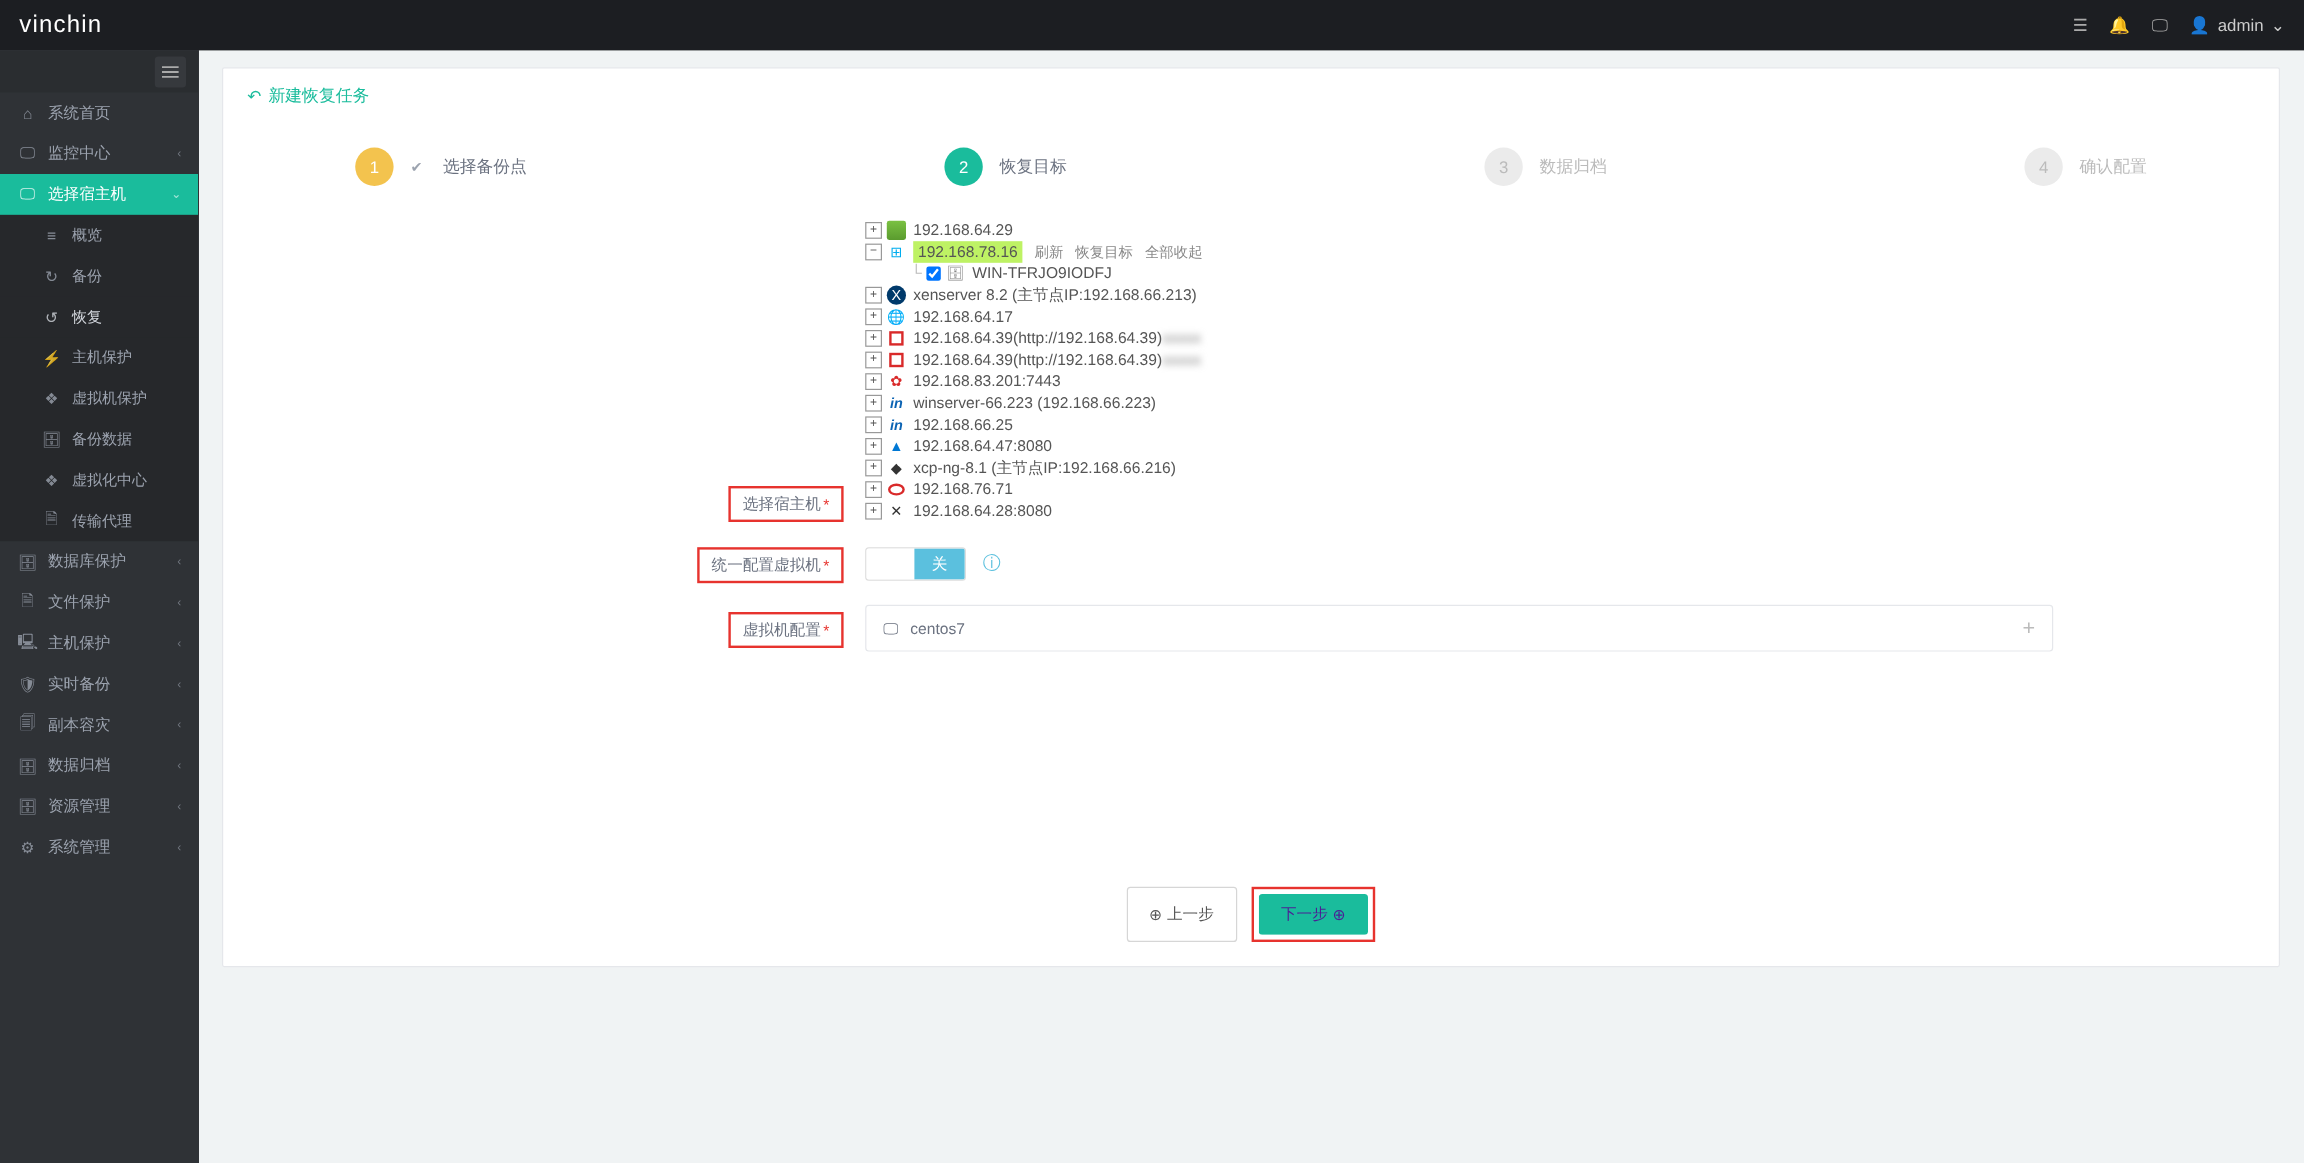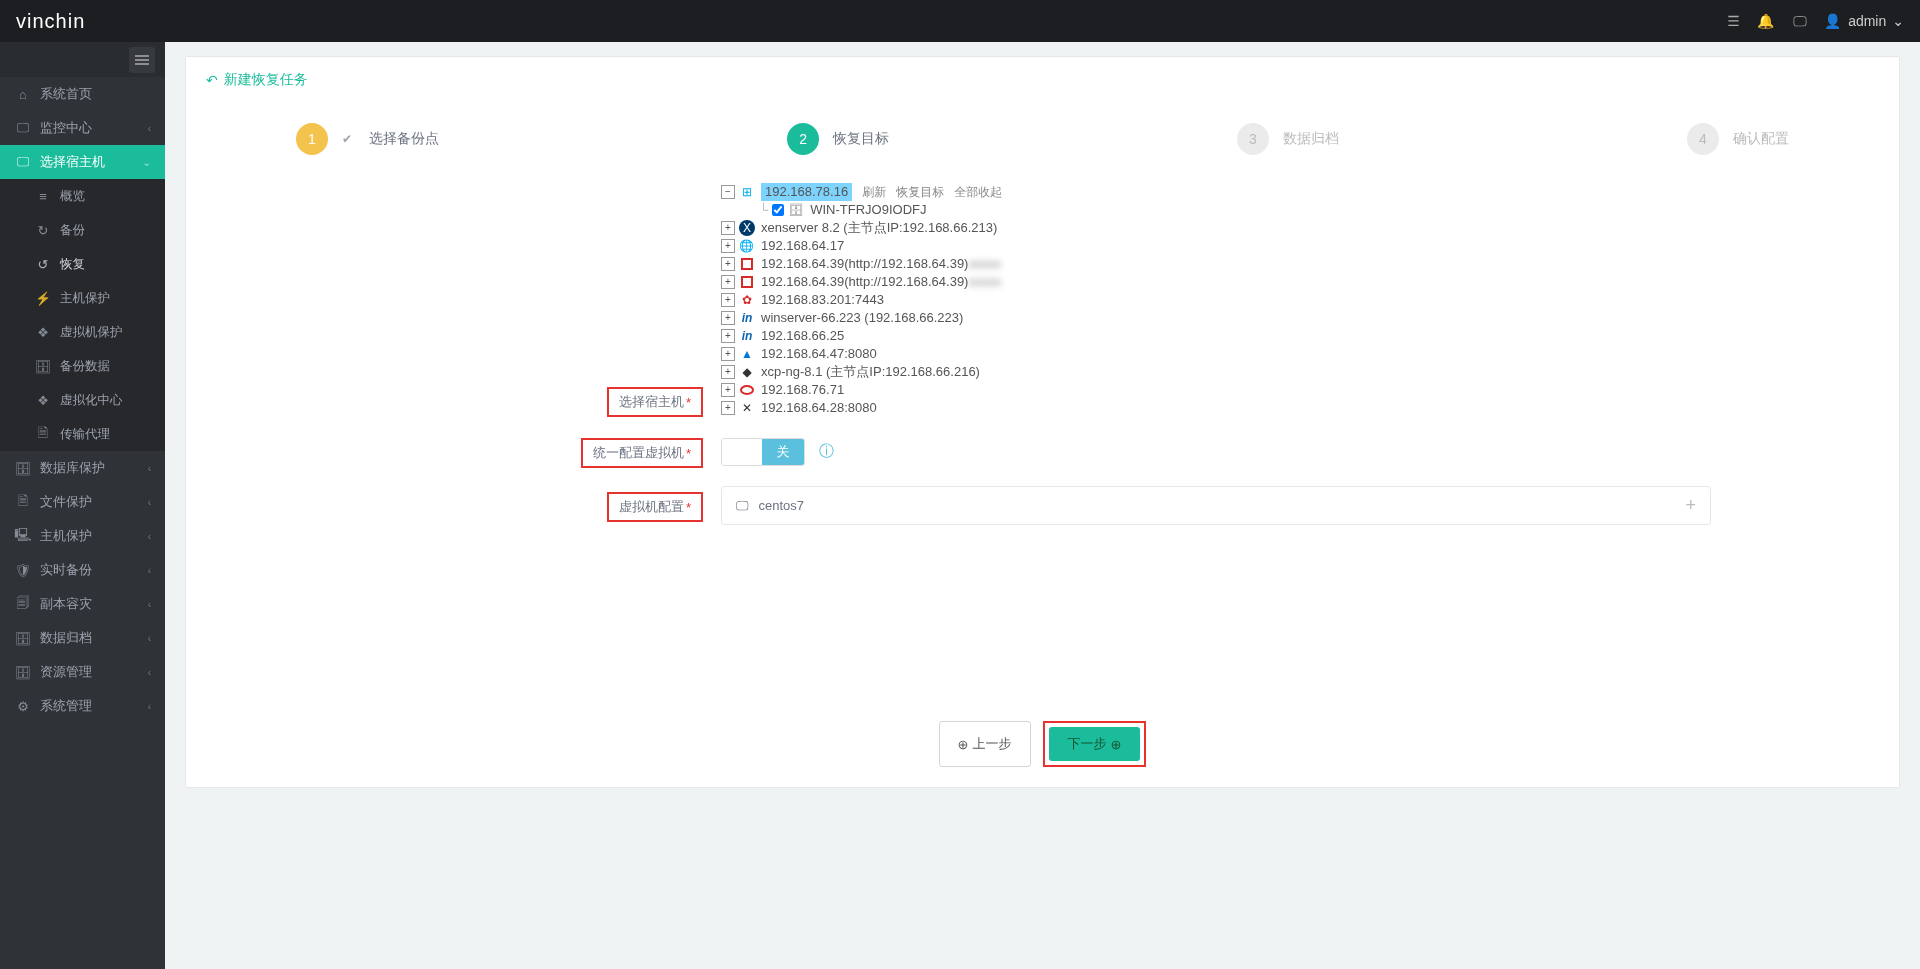--- a/index.html
+++ b/index.html
@@ -53,21 +53,21 @@
 
 
 .tree { font-size: 13px; color: #555; }
 .tree-node { display: flex; align-items: center; height: 18px; line-height: 18px; margin-bottom: 0; white-space: nowrap; }
 .tree-node .expander { width: 14px; height: 14px; border: 1px solid #999; display: inline-flex; align-items: center; justify-content: center; font-size: 10px; margin-right: 4px; cursor: pointer; line-height: 1; color: #555; background: #fff; }
 .tree-node.expanded .expander::before { content: "−"; }
 .tree-node.collapsed .expander::before { content: "+"; }
 .tree-node .ticon { width: 16px; height: 16px; margin-right: 4px; display: inline-flex; align-items: center; justify-content: center; font-size: 12px; }
 .tree-node .tlabel { margin-left: 2px; }
 .tree-child-2 { margin-left: 38px; }
-.selected-node .tlabel { background: #7dd3fc; padding: 0 4px; }
+.selected-node .tlabel { background: #bef264; padding: 0 4px; }
 .tree-actions { color: #888; font-size: 12px; margin-left: 10px; display: inline-flex; gap: 10px; }
 .tree-actions span { cursor: pointer; }
 .helper { color: #999; font-size: 12px; margin-top: 10px; }
 .chk { width: 12px; height: 12px; margin-right: 4px; }
 
 
 .ic-vm { background: linear-gradient(#7ac142,#5a9b2e); border-radius: 2px; }
 .ic-win { color: #00adef; }
 .ic-xen { background: #003a6b; color: #fff; border-radius: 50%; font-size: 9px; }
 .ic-sq { border: 2px solid #d92a2a; }
@@ -88,21 +88,21 @@
 
 
 .vmcfg { border: 1px solid #e5e7eb; border-radius: 3px; padding: 8px 14px; display: flex; align-items: center; gap: 10px; color: #6b7280; font-size: 13px; width: 990px; }
 .vmcfg .spacer { flex: 1; }
 .vmcfg .plus { color: #bbb; font-size: 18px; cursor: pointer; }
 
 
 .wizard-footer { display: flex; justify-content: center; gap: 12px; margin-top: 170px; padding-bottom: 20px; }
 .btn { padding: 7px 18px; border-radius: 3px; font-size: 13px; cursor: pointer; border: 1px solid transparent; display: inline-flex; align-items: center; gap: 4px; }
 .btn-default { background: #fff; border-color: #d6d6d6; color: #555; }
-.btn-primary { background: #1abc9c; color: #14532d; }
+.btn-primary { background: #1abc9c; color: #4c1d95; }
 .hl-box { border: 2px solid #e7332e; padding: 4px; display: inline-block; }
 
 svg { display: block; }
 </style>
 </head>
 <body>
 
 <div class="topbar">
   <div class="logo">
     <span>vin</span><b>chin</b>
@@ -253,20 +253,25 @@
       <div class="form-row">
         <div class="form-label-col">
           <span class="form-label-box">
             <span>选择宿主机</span>
               <span class="req">*</span>
           </span>
         </div>
         <div class="form-content-col">
           <div class="tree">
             <div id="tree-nodes">
+                <div class="tree-node collapsed ">
+                  <span class="expander"></span>
+                  <span class="ticon ic-vm"></span>
+                  <span class="tlabel">192.168.64.29</span>
+                </div>
                 <div class="tree-node expanded selected-node">
                   <span class="expander"></span>
                   <span class="ticon ic-win">⊞</span>
                   <span class="tlabel">192.168.78.16</span>
                   <span class="tree-actions">
                     <span>刷新</span>
                     <span>恢复目标</span>
                     <span>全部收起</span>
                   </span>
                 </div>

